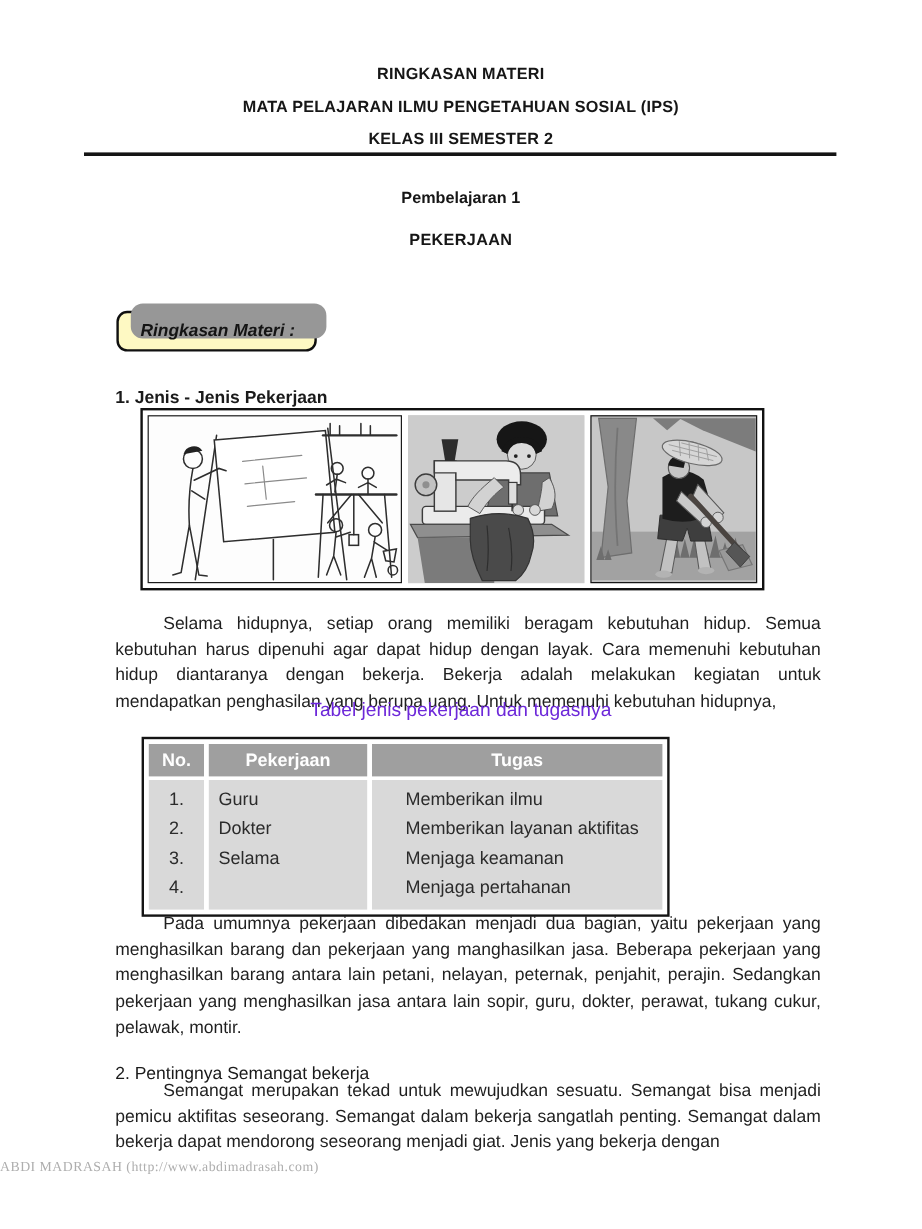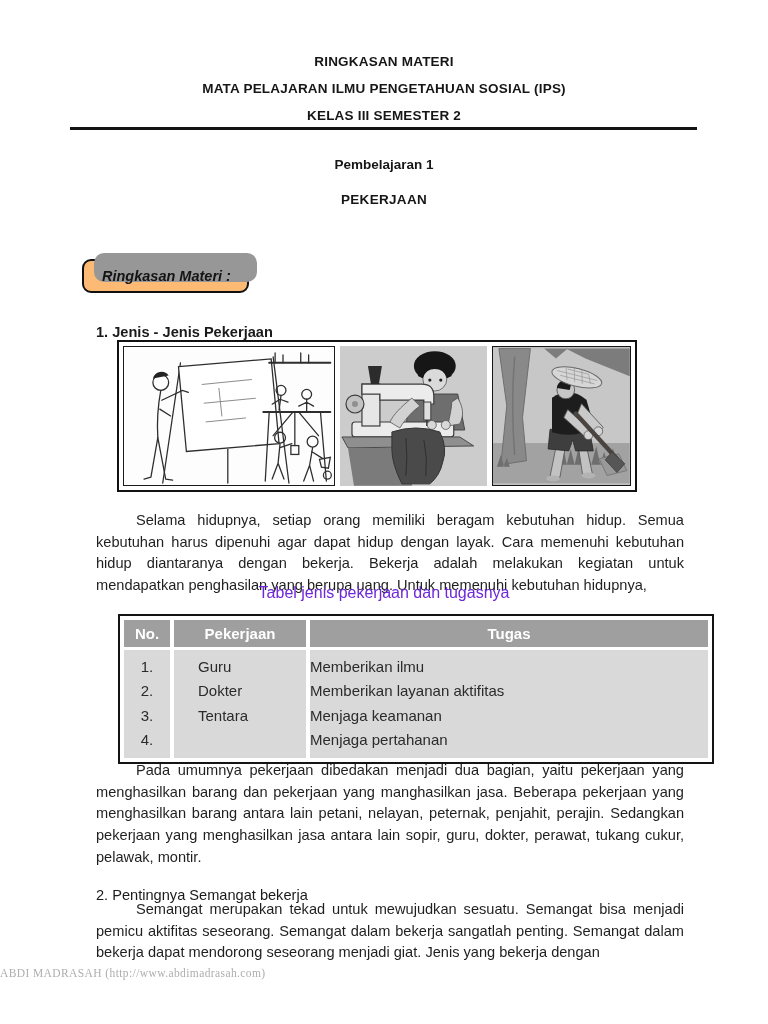--- a/index.html
+++ b/index.html
@@ -11,21 +11,21 @@
   .abs{position:absolute;}
 
   
   .doc-header{top:54px;left:0;width:768px;text-align:center;}
   .doc-header div{font-weight:bold;font-size:13.5px;letter-spacing:.2px;margin-bottom:12px;color:#161616;}
   .rule{top:127px;left:70px;width:627px;height:3px;background:#141414;}
   .lesson-title{top:157px;left:0;width:768px;text-align:center;font-weight:bold;font-size:13.5px;color:#161616;}
   .lesson-subject{top:192px;left:0;width:768px;text-align:center;font-weight:bold;font-size:13.5px;letter-spacing:.3px;color:#161616;}
 
   
-  .summary-box{top:259px;left:82px;background:#fdba74;border:2px solid #101010;border-radius:9px;
+  .summary-box{top:259px;left:97px;background:#fef9c3;border:2px solid #101010;border-radius:9px;
     padding:7px 16px 7px 18px;font-weight:bold;font-style:italic;font-size:14.5px;color:#141414;z-index:1;}
   .summary-box::before{content:"";position:absolute;top:-8px;left:10px;width:100%;height:98%;
     background:#979797;border-radius:10px;z-index:-1;}
 
   .section-heading{left:96px;font-size:14.6px;color:#1a1a1a;}
   .h-bold{font-weight:bold;}
 
   
   .img-strip{top:340px;left:117px;width:520px;height:152px;border:2.5px solid #111;background:#fff;
     box-sizing:border-box;display:flex;gap:5px;padding:4px;}
@@ -34,34 +34,34 @@
   .panel-tailor{width:148px;background:#c9c9c9;}
   .panel-farmer{width:139px;border:1.5px solid #161616;background:#c0c0c0;}
   .panel svg{display:block;width:100%;height:100%;}
 
   
   .para{left:96px;width:588px;font-size:14.6px;line-height:21.7px;text-align:justify;
     text-indent:40px;color:#1f1f1f;}
   .caption{top:584px;left:0;width:768px;text-align:center;font-size:16px;color:#6d28d9;}
 
   
-  .tbl{top:614px;left:118px;width:596px;border:2.5px solid #141414;background:#fff;
+  .tbl{top:614px;left:118px;width:440px;border:2.5px solid #141414;background:#fff;
     box-sizing:border-box;padding:4px;}
   .tbl-head{display:flex;gap:4px;margin-bottom:3px;}
   .th{background:#9f9f9f;color:#ffffff;font-weight:bold;font-size:15px;height:27px;
     display:flex;align-items:center;justify-content:center;}
   .tbl-body{display:flex;gap:4px;}
   .col{background:#d9d9d9;padding:5px 0 6px 0;font-size:15px;color:#2b2b2b;}
   .col div{line-height:24.3px;}
   .c-no{width:46px;text-align:center;flex:none;}
   .c-job{width:132px;flex:none;}
-  .col.c-job div{padding-left:24px;}
+  .col.c-job div{padding-left:8px;}
   .th.c-job{justify-content:center;}
   .c-task{flex:1;}
-  .col.c-task div{padding-left:0;}
+  .col.c-task div{padding-left:28px;}
 
   .footer{top:967px;left:0;width:768px;text-align:left;
     font-family:"Liberation Serif", serif;font-size:11.5px;color:#aeaeae;letter-spacing:.4px;}
 </style>
 </head>
 <body>
 
 <div>
 
   <div class="abs doc-header">
@@ -209,21 +209,21 @@
     <div class="tbl-body">
       <div class="col c-no">
         <div>1.</div>
         <div>2.</div>
         <div>3.</div>
         <div>4.</div>
       </div>
       <div class="col c-job">
         <div>Guru</div>
         <div>Dokter</div>
-        <div>Tentara</div>
+        <div>Selama</div>
       </div>
       <div class="col c-task">
         <div>Memberikan ilmu</div>
         <div>Memberikan layanan aktifitas</div>
         <div>Menjaga keamanan</div>
         <div>Menjaga pertahanan</div>
       </div>
     </div>
   </div>
 

